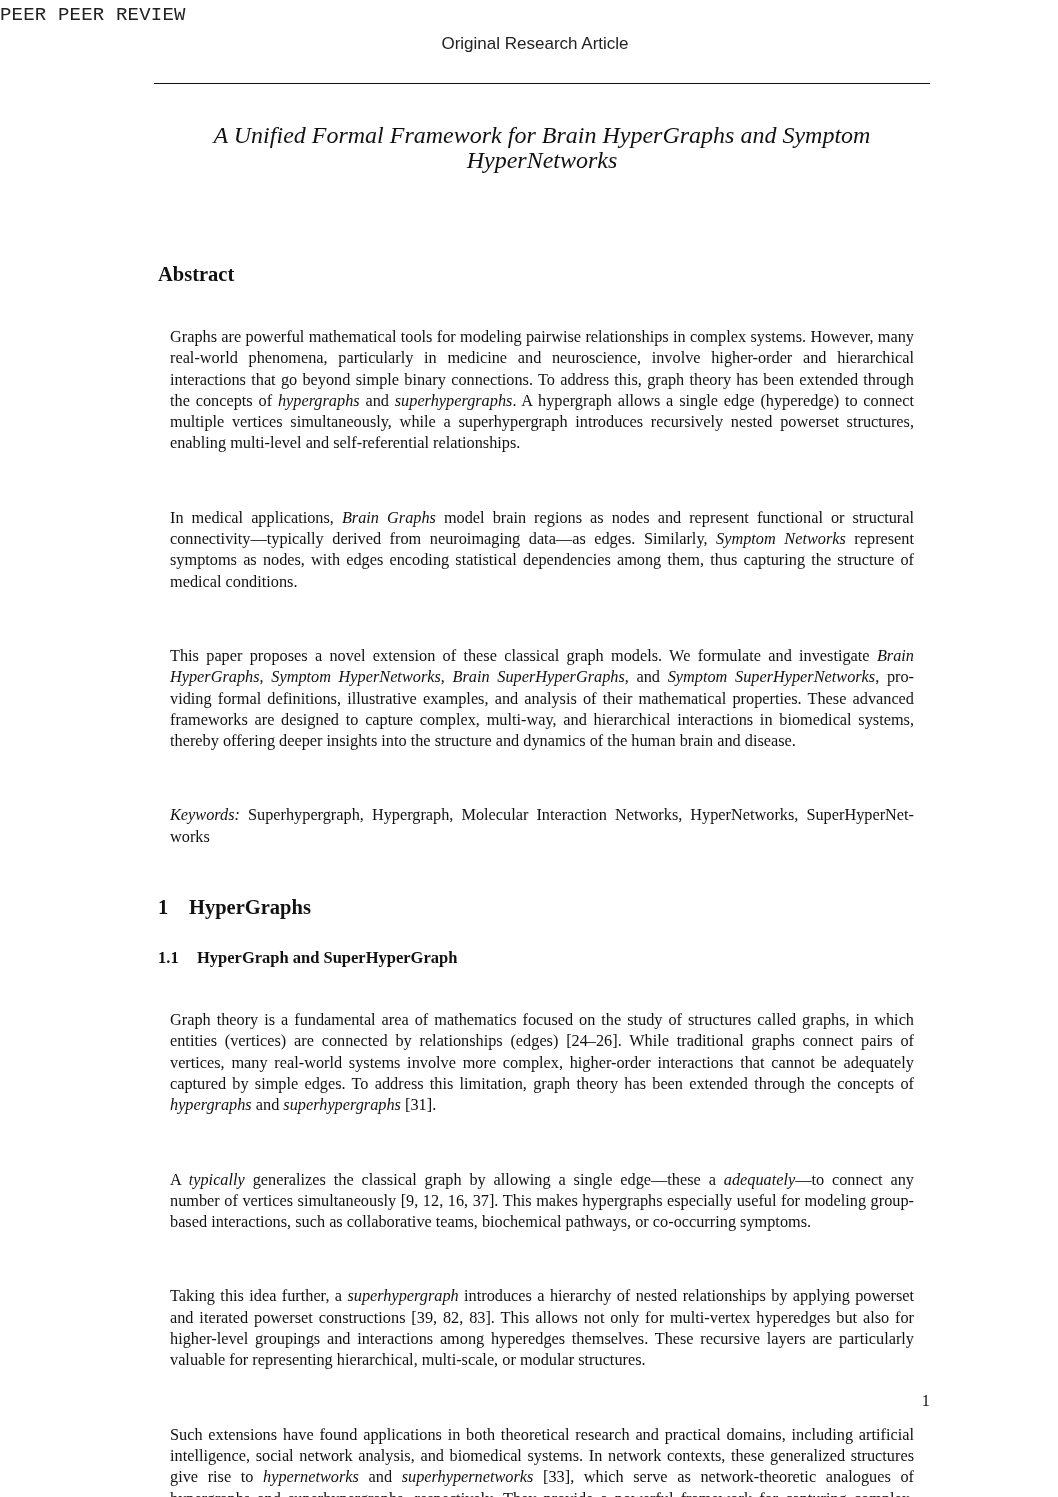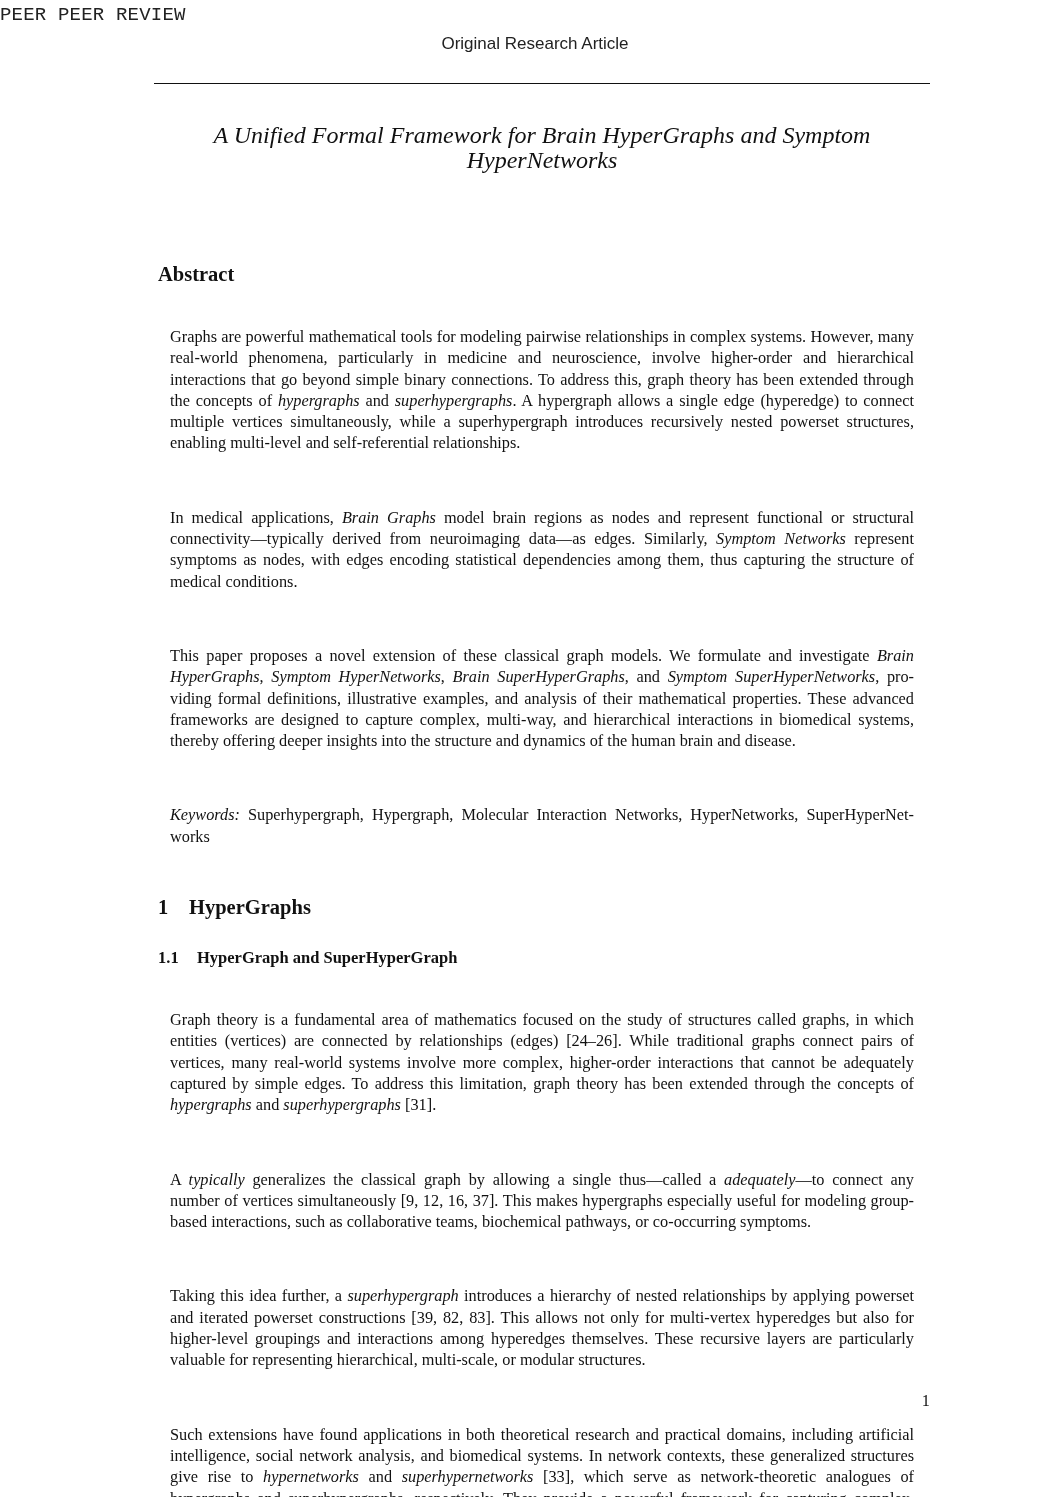--- a/index.html
+++ b/index.html
@@ -77,20 +77,20 @@
   <p><em>Keywords:</em><span> Superhypergraph, Hypergraph, Molecular Interaction Networks, HyperNetworks, SuperHyperNet­works</span></p>
 
   <div class="gap-before-intro"></div>
   <h2 class="section"><span class="num">1</span><span>HyperGraphs</span></h2>
   <div class="gap-after-intro"></div>
   <h3 class="subsection"><span class="num3">1.1</span><span>HyperGraph and SuperHyperGraph</span></h3>
   <div class="gap-after-sub"></div>
 
   <p><span>Graph theory is a fundamental area of mathematics focused on the study of structures called graphs, in which entities (vertices) are connected by relationships (edges) [24–26].  While traditional graphs connect pairs of vertices, many real-world systems involve more complex, higher-order interactions that cannot be adequately captured by simple edges. To address this limitation, graph theory has been extended through the concepts of </span><em>hypergraphs</em><span> and </span><em>superhypergraphs</em><span> [31].</span></p>
   <div class="para-gap"></div>
-  <p><span>A </span><em>typically</em><span> generalizes the classical graph by allowing a single thus—called a </span><em>adequately</em><span>—to connect any number of vertices simultaneously [9, 12, 16, 37].  This makes hypergraphs especially useful for modeling group-based interactions, such as collaborative teams, biochemical pathways, or co-occurring symptoms.</span></p>
+  <p><span>A </span><em>typically</em><span> generalizes the classical graph by allowing a single edge—these a </span><em>adequately</em><span>—to connect any number of vertices simultaneously [9, 12, 16, 37].  This makes hypergraphs especially useful for modeling group-based interactions, such as collaborative teams, biochemical pathways, or co-occurring symptoms.</span></p>
   <div class="para-gap"></div>
   <p><span>Taking this idea further, a </span><em>superhypergraph</em><span> introduces a hierarchy of nested relationships by applying powerset and iterated powerset constructions [39, 82, 83].  This allows not only for multi-vertex hyperedges but also for higher-level groupings and interactions among hyperedges themselves. These recursive layers are particularly valuable for representing hierarchical, multi-scale, or modular structures.</span></p>
   <div class="para-gap"></div>
   <p><span>Such extensions have found applications in both theoretical research and practical domains, including artificial intelligence, social network analysis, and biomedical systems.  In network contexts, these generalized struc­tures give rise to </span><em>hypernetworks</em><span> and </span><em>superhypernetworks</em><span> [33], which serve as network-theoretic analogues of hypergraphs and superhypergraphs, respectively.  They provide a powerful framework for capturing complex, multi-level interactions that go beyond pairwise connectivity.</span></p>
 </div>
 
 <div class="page-number">1</div>
 
 </body></html>

